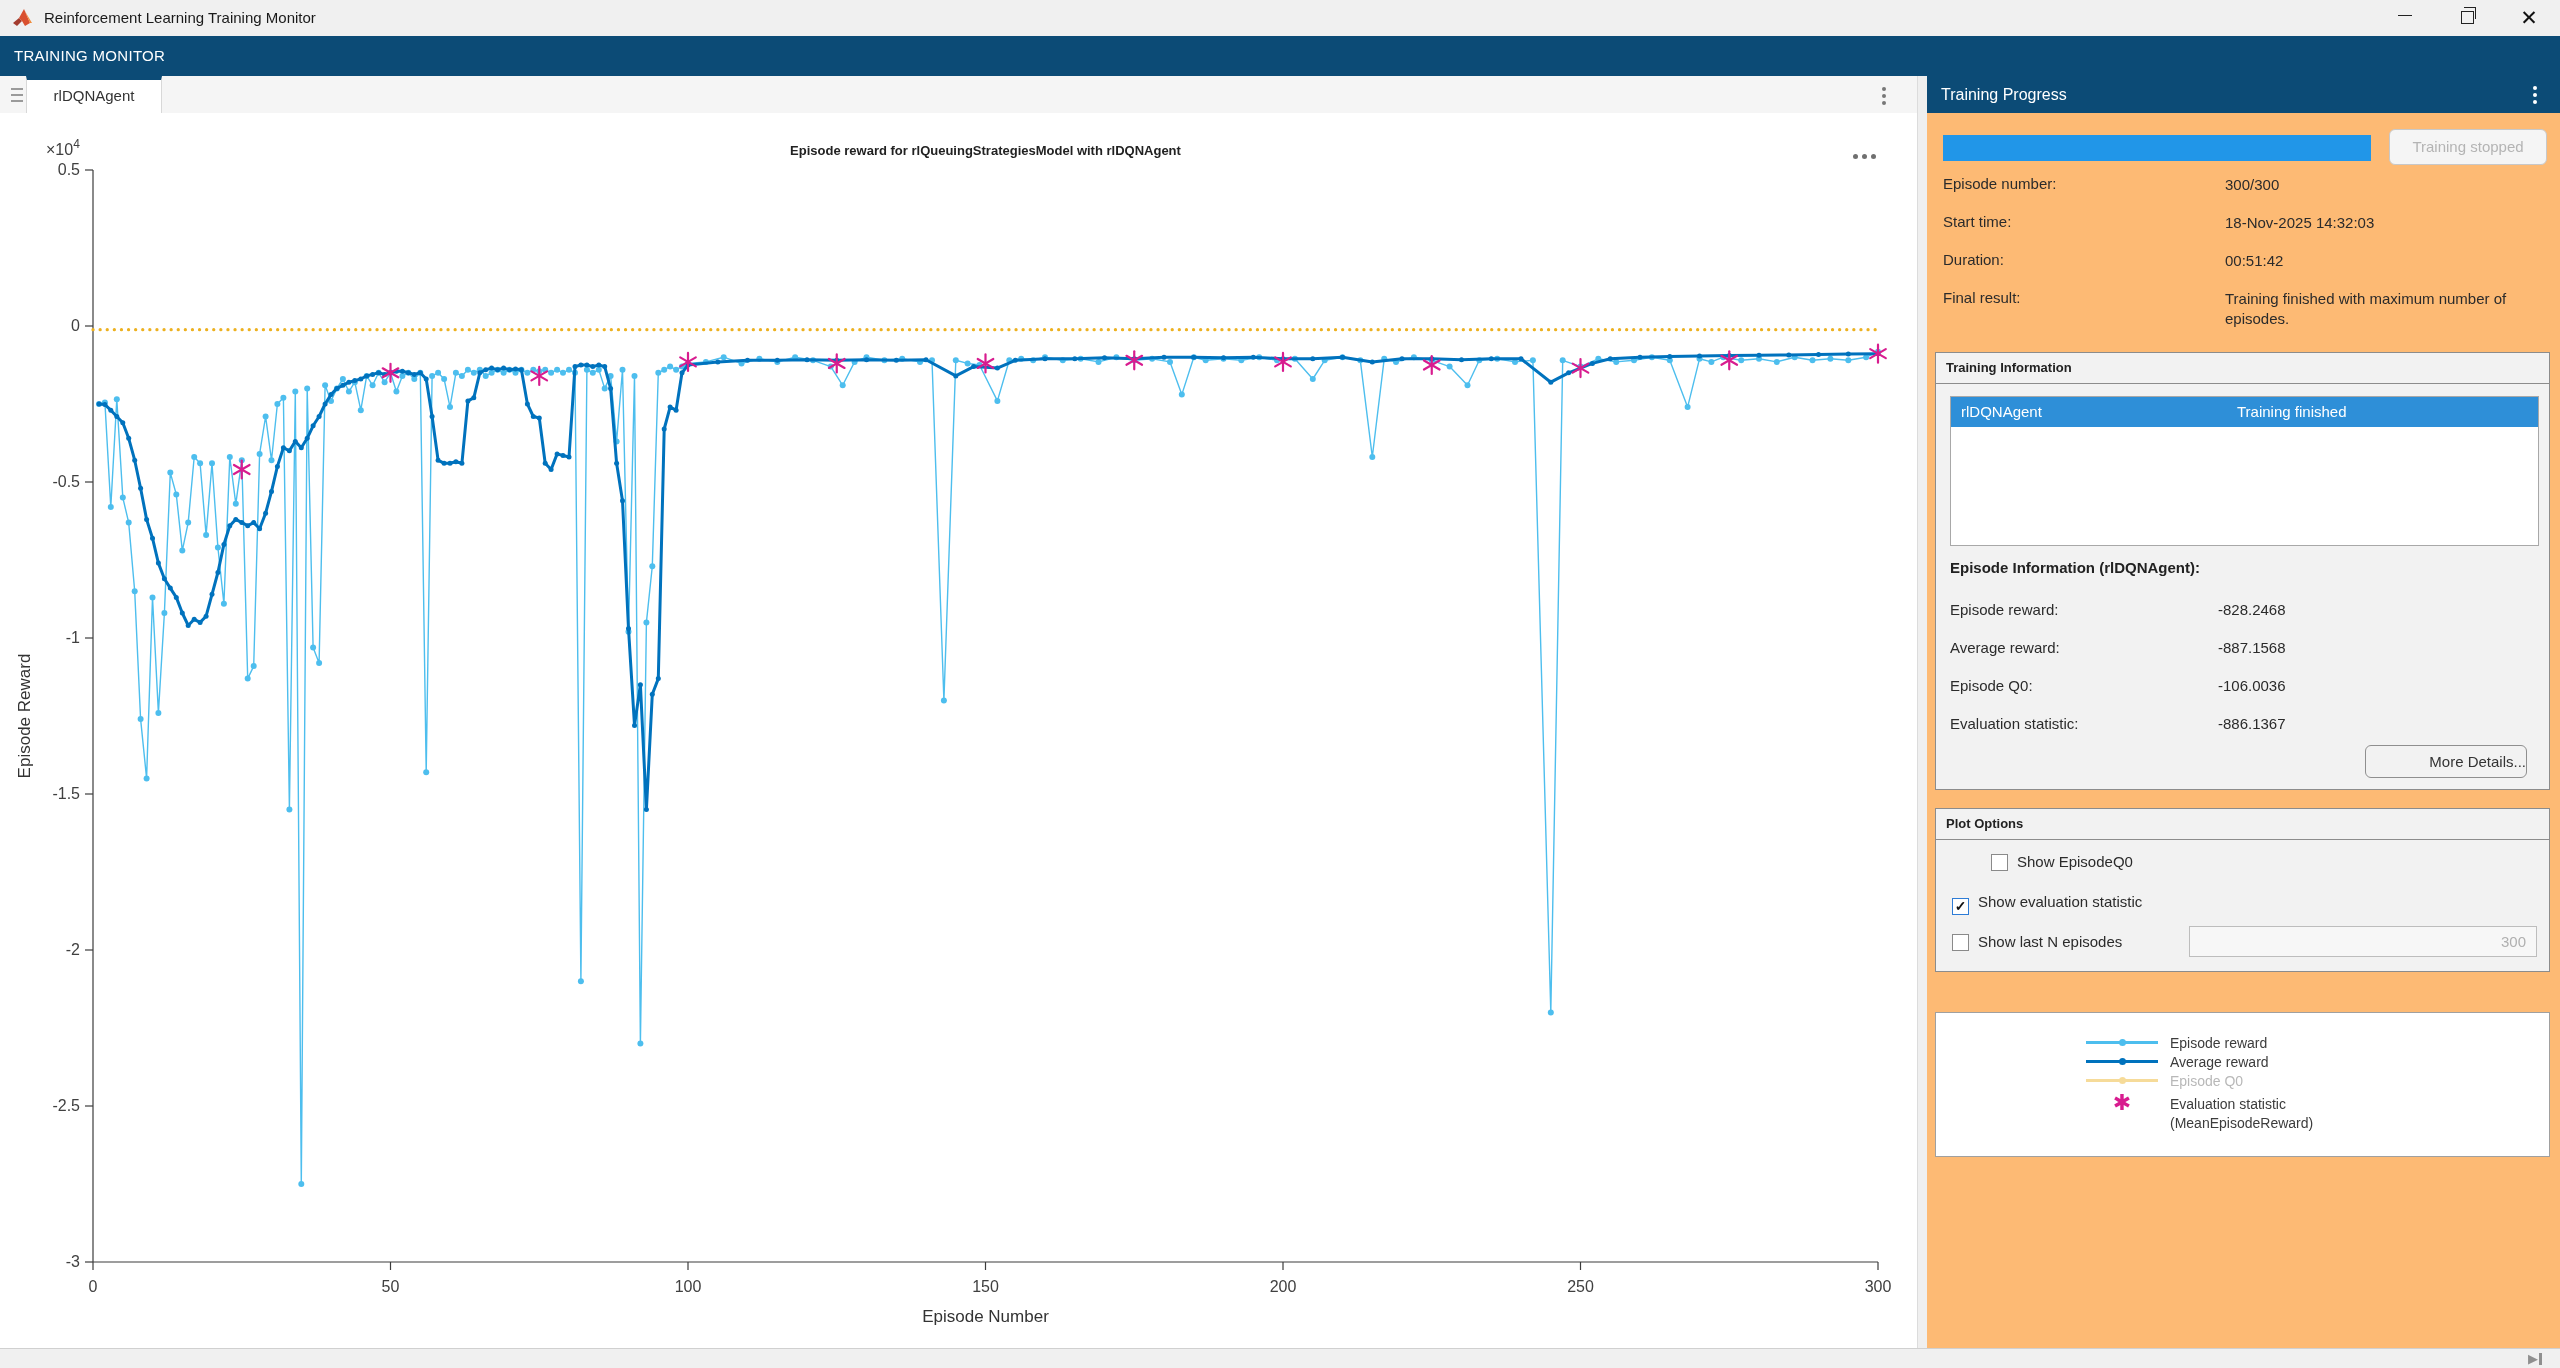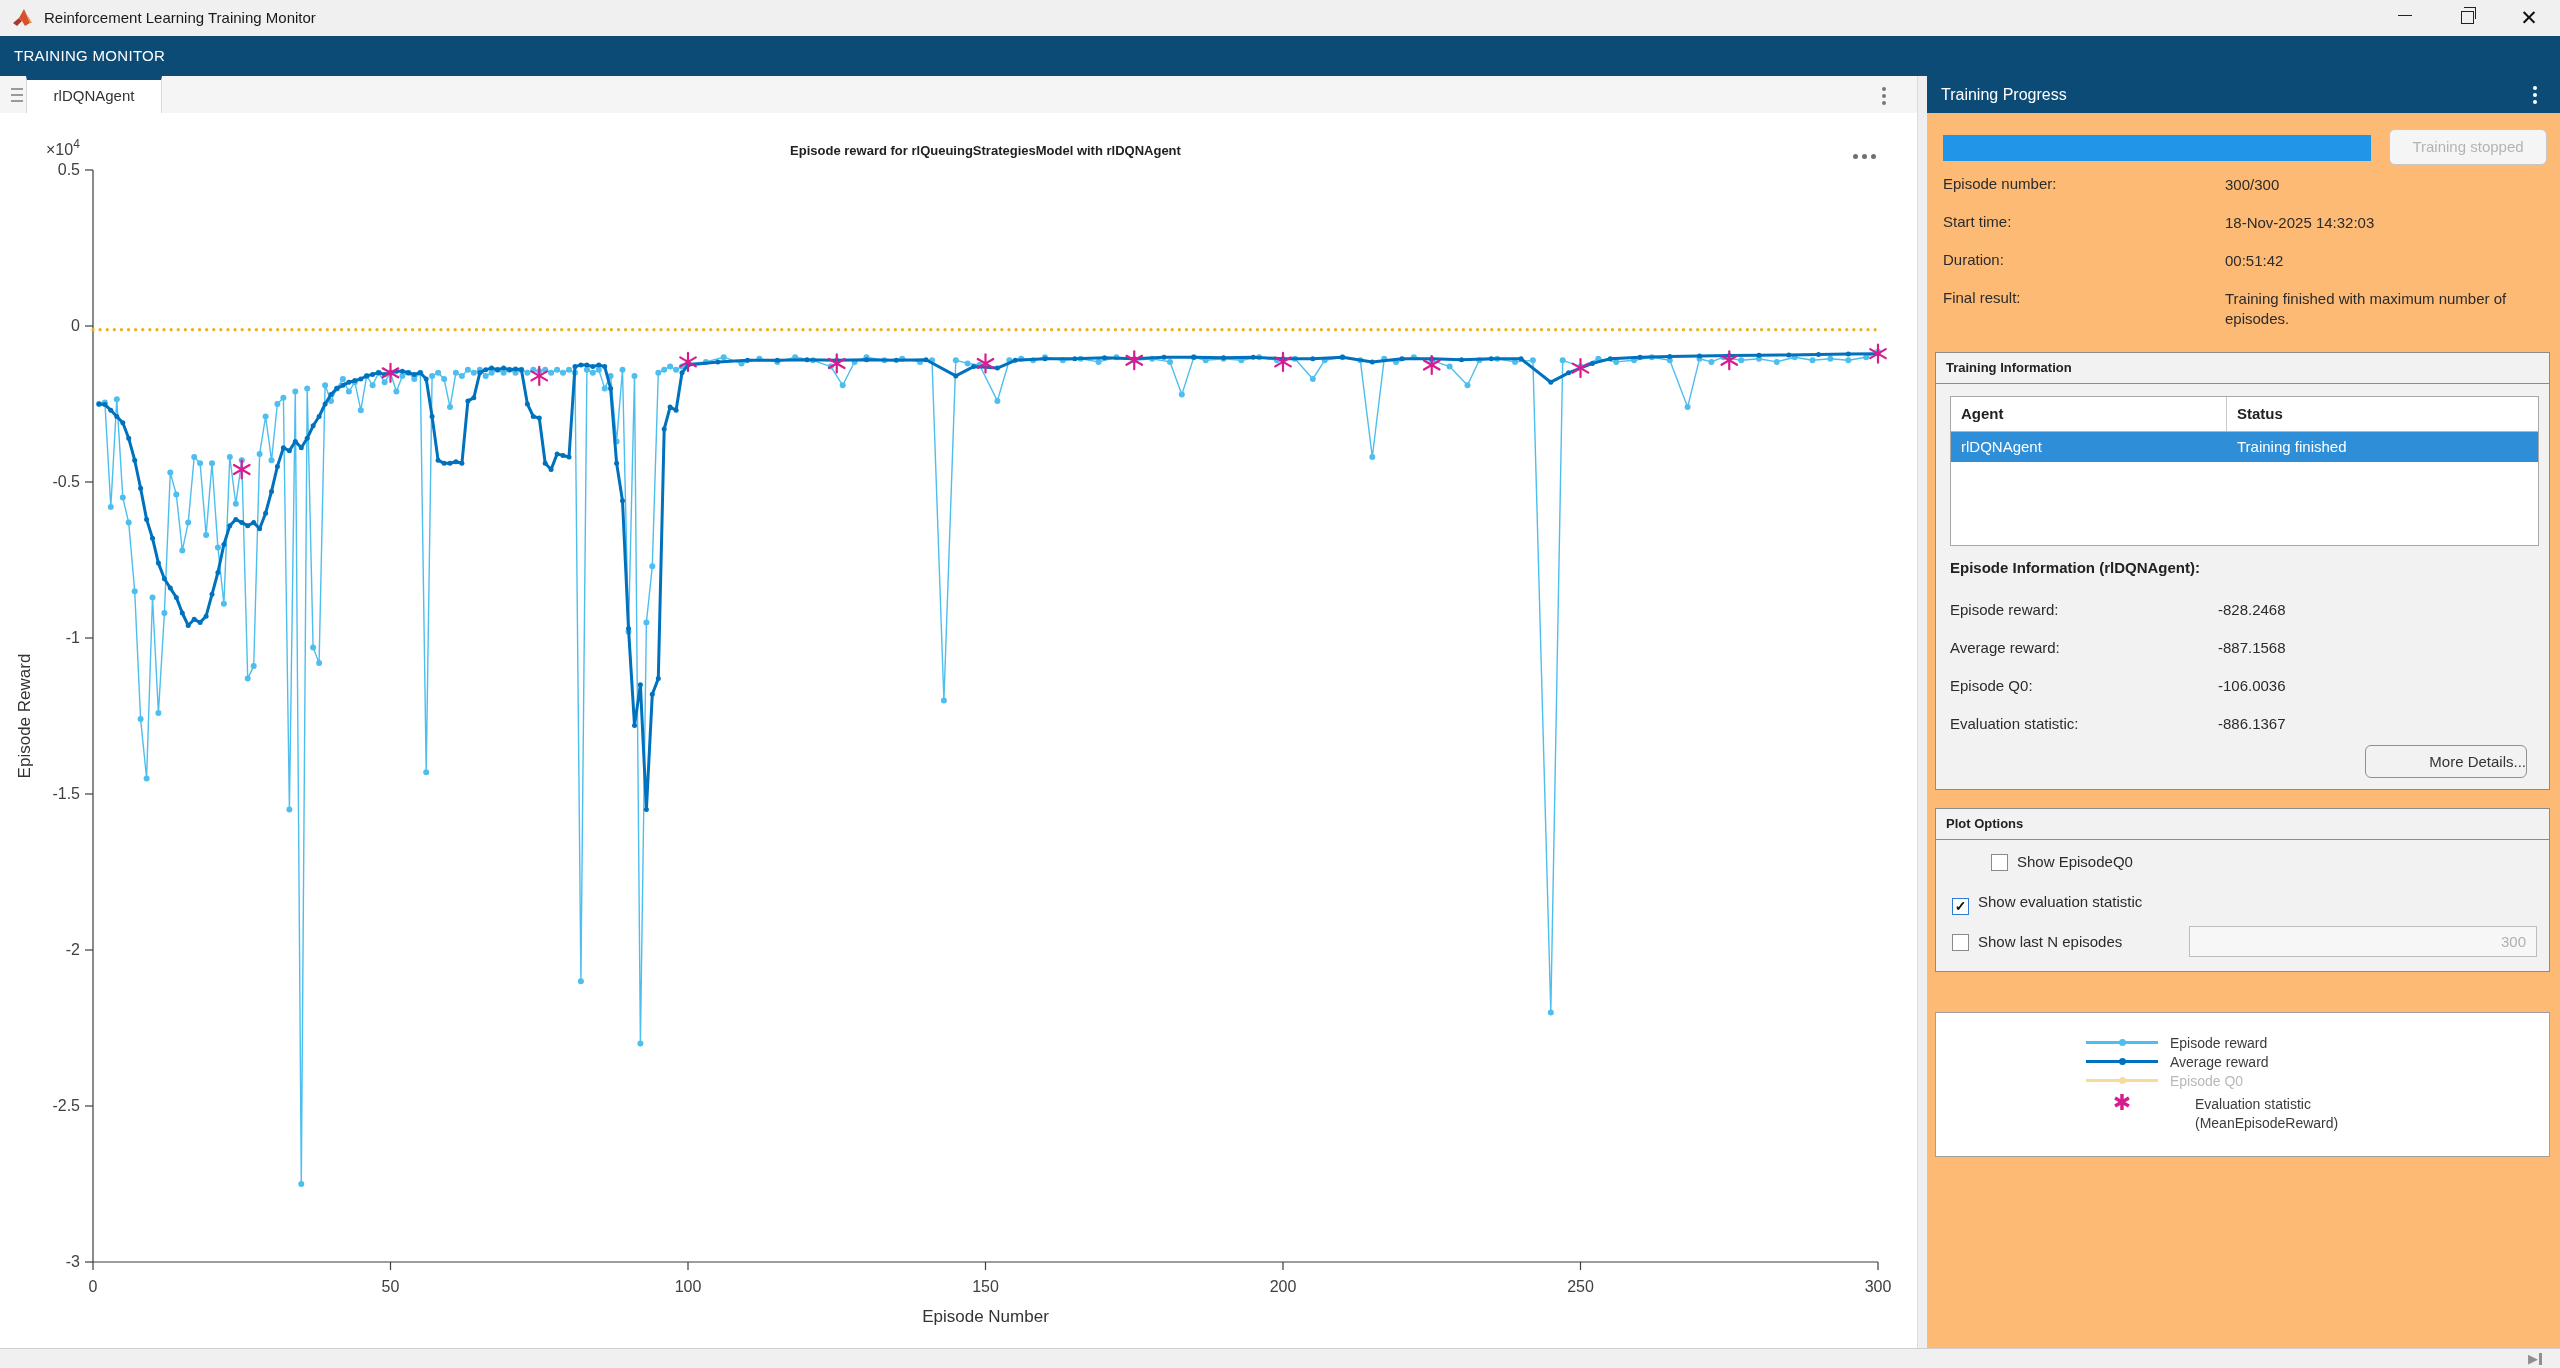--- a/index.html
+++ b/index.html
@@ -83,21 +83,21 @@
   .cbx.checked::after{content:"\2713";font-weight:bold;}
   #n-input{position:absolute;left:237px;top:-7px;width:348px;height:31px;border:1px solid #bdbdbd;background:#f7f7f7;box-sizing:border-box;text-align:right;padding-right:10px;font-size:15px;color:#b0b0b0;font-family:"Liberation Sans",sans-serif;}
 
   #legend-box{position:absolute;left:8px;top:936px;width:615px;height:145px;background:#ffffff;border:1px solid #a0a0a0;box-sizing:border-box;}
   .lg-row{position:absolute;left:150px;height:19px;font-size:14px;color:#3c3c3c;}
   #lg0{top:22px;} #lg1{top:41px;} #lg2{top:60px;} #lg3{top:82px;}
   .lg-sample{display:inline-block;width:72px;height:3px;vertical-align:4px;position:relative;margin-right:12px;}
   .lg-sample i{position:absolute;left:33px;top:-2.5px;width:7px;height:7px;border-radius:50%;}
   .lg-muted{color:#b8b8b8;}
   #lg3 .lg-star{display:inline-block;width:72px;text-align:center;margin-right:12px;font-size:22px;line-height:10px;vertical-align:-2px;}
-  #lg3 .two-line{display:inline-block;vertical-align:top;line-height:19px;margin-left:25px;}
+  #lg3 .two-line{display:inline-block;vertical-align:top;line-height:19px;}
 
   
   #statusbar{position:absolute;left:0;top:1348px;width:2560px;height:20px;background:#f0f0f0;border-top:1px solid #d0d0d0;box-sizing:border-box;}
   #step-icon{position:absolute;right:18px;top:2px;color:#8f8f8f;font-size:13px;line-height:15px;}
   #step-icon b{display:inline-block;width:3px;height:12px;background:#8f8f8f;vertical-align:-2px;margin-left:1px;}
 </style>
 </head>
 <body>
 
 <div id="app">
@@ -556,24 +556,20 @@
     <div class="rp-field" id="f2">
       <span class="fl">Duration:</span><span class="fv">00:51:42</span>
     </div>
     <div class="rp-field" id="f3">
       <span class="fl">Final result:</span><span class="fv">Training finished with maximum number of episodes.</span>
     </div>
 
     <div class="rp-box" id="ti-box">
       <div class="box-head">Training Information</div>
       <div id="agent-table">
-        <div class="tr th">
-          <div class="c1">Agent</div>
-          <div class="c2">Status</div>
-        </div>
         <div class="tr data-row selected" id="agent-row-0">
           <div class="c1">rlDQNAgent</div>
           <div class="c2">Training finished</div>
         </div>
       </div>
       <div id="ep-info-title">Episode Information (rlDQNAgent):</div>
       <div class="ei-field" id="ei0">
         <span class="fl">Episode reward:</span><span>-828.2468</span>
       </div>
       <div class="ei-field" id="ei1">

